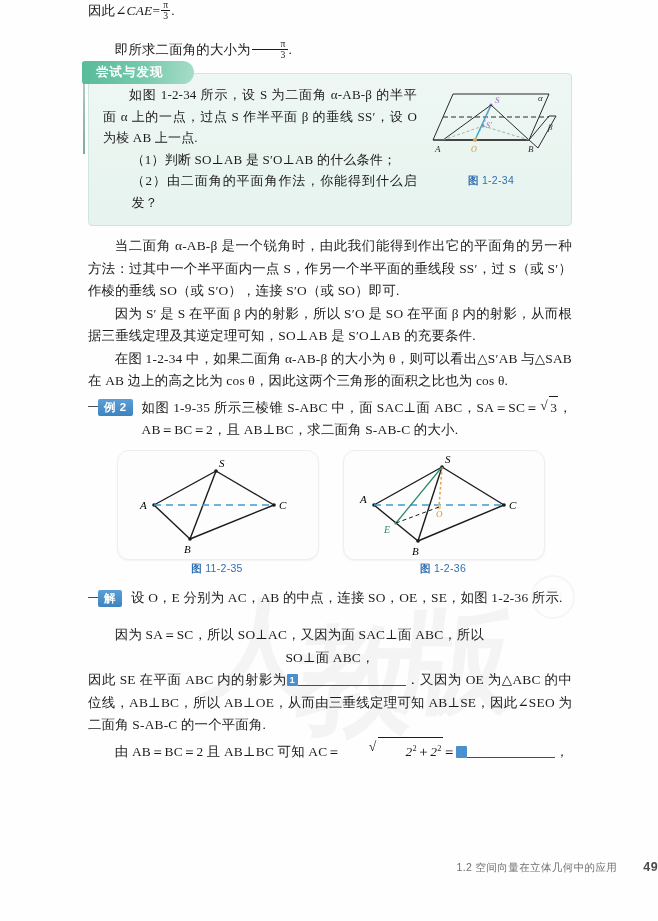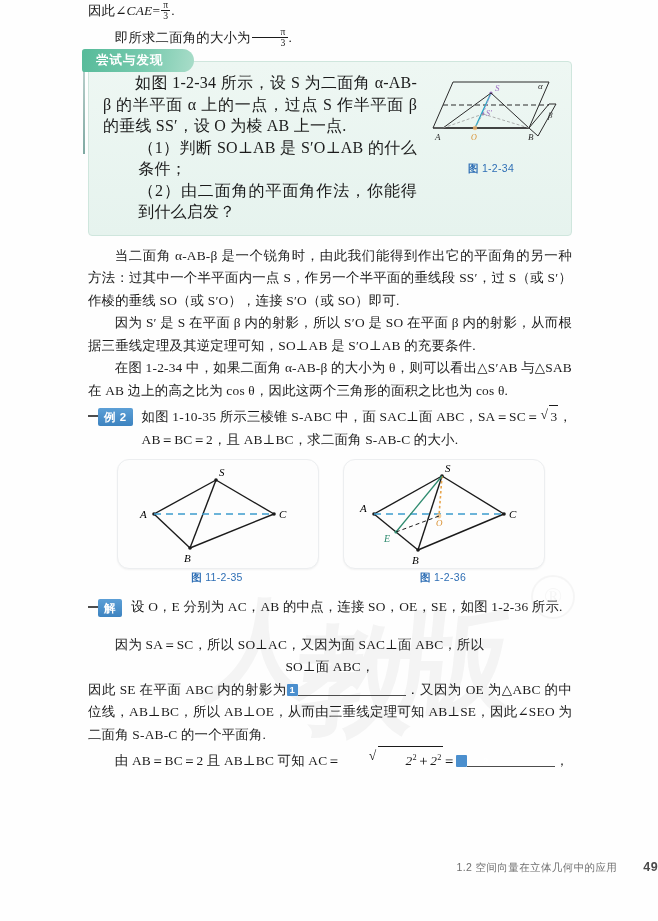--- a/index.html
+++ b/index.html
@@ -142,21 +142,21 @@
     font-family: "Liberation Sans", sans-serif;
     font-weight: bold;
     font-size: 12.5px;
     line-height: 23px;
     border-radius: 4px 16px 16px 4px;
     letter-spacing: 1px;
     white-space: nowrap;
   }
   .try-body { display: flex; gap: 8px; }
   .try-text { flex: 1 1 auto; }
-  .try-text p { font-size: 16px; line-height: 21.5px; }
+  .try-text p { font-size: 13px; line-height: 21.5px; }
   .try-fig { flex: 0 0 132px; padding-top: 2px; }
 
   .fig-cap {
     font-family: "Liberation Sans", sans-serif;
     font-size: 10.5px;
     color: #2f6fb5;
     text-align: center;
     margin-top: 2px;
     letter-spacing: .3px;
   }
@@ -272,21 +272,21 @@
   </div>
 
   <div class="carry-rule"></div>
 
   <div class="content">
 
     <div style="">
       <p>
         <span>因此∠</span><i class="m">CAE</i><span>=</span><span class="frac"><span class="num">π</span><span class="den">3</span></span><span>.</span>
       </p>
-      <p class="indent" style="margin-top:4px;">
+      <p class="indent" style="margin-top:16px;">
         <span>即所求二面角的大小为</span><span class="frac"><span class="num">π</span><span class="den">3</span></span><span>.</span>
       </p>
     </div>
 
     <div class="try-box">
       <div class="try-tab">尝试与发现</div>
 
       <div class="try-body">
         <div class="try-text">
           <p class="indent">如图 1-2-34 所示，设 S 为二面角 α-AB-β 的半平面 α 上的一点，过点 S 作半平面 β 的垂线 SS′，设 O 为棱 AB 上一点.</p>
@@ -342,21 +342,21 @@
       <p class="indent">当二面角 α-AB-β 是一个锐角时，由此我们能得到作出它的平面角的另一种方法：过其中一个半平面内一点 S，作另一个半平面的垂线段 SS′，过 S（或 S′）作棱的垂线 SO（或 S′O），连接 S′O（或 SO）即可.</p>
       <p class="indent">因为 S′ 是 S 在平面 β 内的射影，所以 S′O 是 SO 在平面 β 内的射影，从而根据三垂线定理及其逆定理可知，SO⊥AB 是 S′O⊥AB 的充要条件.</p>
       <p class="indent">在图 1-2-34 中，如果二面角 α-AB-β 的大小为 θ，则可以看出△S′AB 与△SAB 在 AB 边上的高之比为 cos θ，因此这两个三角形的面积之比也为 cos θ.</p>
     </div>
 
     <div class="ex-line">
       <span class="ex-dash"></span>
       <span class="badge-blue">例 2</span>
       <span class="ex-text">
         <p>
-          <span>如图 1-10-35 所示三棱锥 S-ABC 中，面 SAC⊥面 ABC，SA＝SC＝</span><span class="sqrt"><span class="rad">3</span></span><span>，AB＝BC＝2，且 AB⊥BC，求二面角 S-AB-C 的大小.</span>
+          <span>如图 1-9-35 所示三棱锥 S-ABC 中，面 SAC⊥面 ABC，SA＝SC＝</span><span class="sqrt"><span class="rad">3</span></span><span>，AB＝BC＝2，且 AB⊥BC，求二面角 S-AB-C 的大小.</span>
         </p>
       </span>
     </div>
 
     <div class="fig-row">
 
       <div class="fig-wrap">
         <div class="fig-card">
           <svg width="200" height="108" viewBox="0 0 200 108">
 

